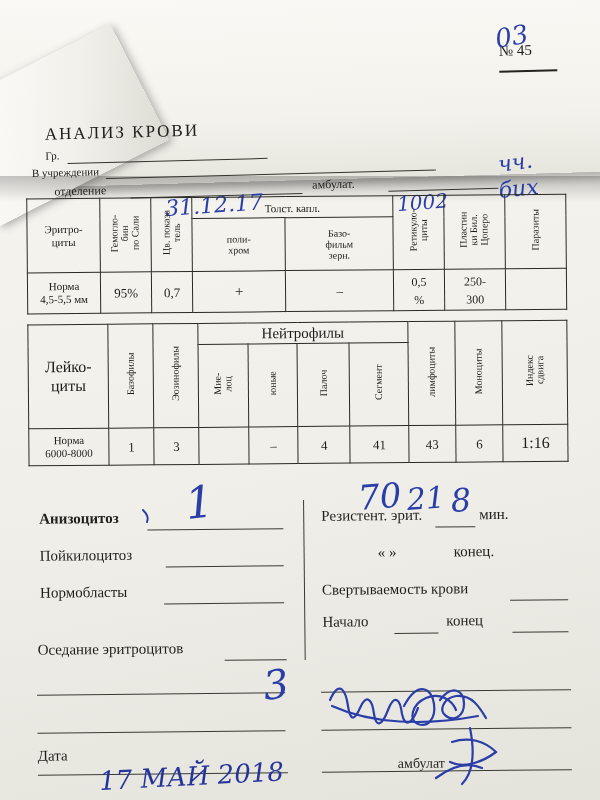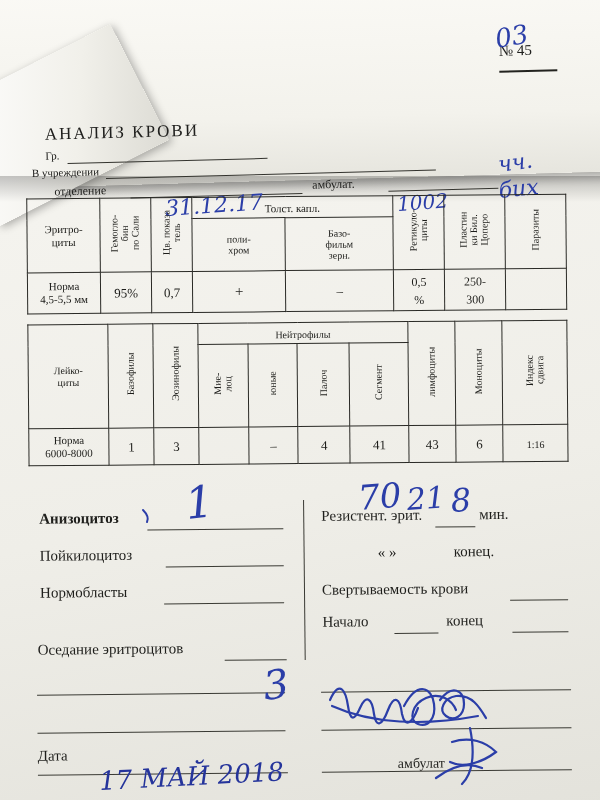--- a/index.html
+++ b/index.html
@@ -246,30 +246,30 @@
         <td><span style="font-size:12px; line-height:1.1;">250-<br>300</span></td>
         <td></td>
       </tr>
     </tbody>
       </table>
 
     <table class="grid" id="t2">
       <tbody>
           <tr>
         <td rowspan="2" style="width:72px;">
-          <div style="font-size:10px; line-height:1.15;">Лейко-<br>циты</div>
+          <div style="font-size:16px; line-height:1.15;">Лейко-<br>циты</div>
         </td>
         <td rowspan="2" style="width:40px;">
           <span class="vert">Базофилы</span>
         </td>
         <td rowspan="2" style="width:40px;">
           <span class="vert">Эозинофилы</span>
         </td>
         <td colspan="4" style="width:190px; height:20px;">
-          <span style="font-size:10px;">Нейтрофилы</span>
+          <span style="font-size:15px;">Нейтрофилы</span>
         </td>
         <td rowspan="2" style="width:42px;">
           <span class="vert">лимфоциты</span>
         </td>
         <td rowspan="2" style="width:42px;">
           <span class="vert">Моноциты</span>
         </td>
         <td rowspan="2" style="width:58px;">
           <span class="vert">Индекс<br>сдвига</span>
         </td>
@@ -293,21 +293,21 @@
           <div style="font-size:11px; line-height:1.15;">Норма<br>6000-8000</div>
         </td>
         <td><span style="font-size:13px;">1</span></td>
         <td><span style="font-size:13px;">3</span></td>
         <td></td>
         <td><span style="font-size:13px;">–</span></td>
         <td><span style="font-size:13px;">4</span></td>
         <td><span style="font-size:13px;">41</span></td>
         <td><span style="font-size:13px;">43</span></td>
         <td><span style="font-size:13px;">6</span></td>
-        <td><span style="font-size:10px;">1:16</span></td>
+        <td><span style="font-size:16px;">1:16</span></td>
       </tr>
     </tbody>
       </table>
   </div>
 
   <div class="hw" style="left:188px; top:478px; font-size:44px; transform:rotate(-6deg);">1</div>
   <div class="hw" style="left:360px; top:478px; font-size:34px; transform:rotate(-5deg);">70</div>
   <div class="hw" style="left:408px; top:482px; font-size:30px; transform:rotate(-4deg);">21</div>
   <div class="hw" style="left:452px; top:482px; font-size:32px; transform:rotate(-4deg);">8</div>
 

